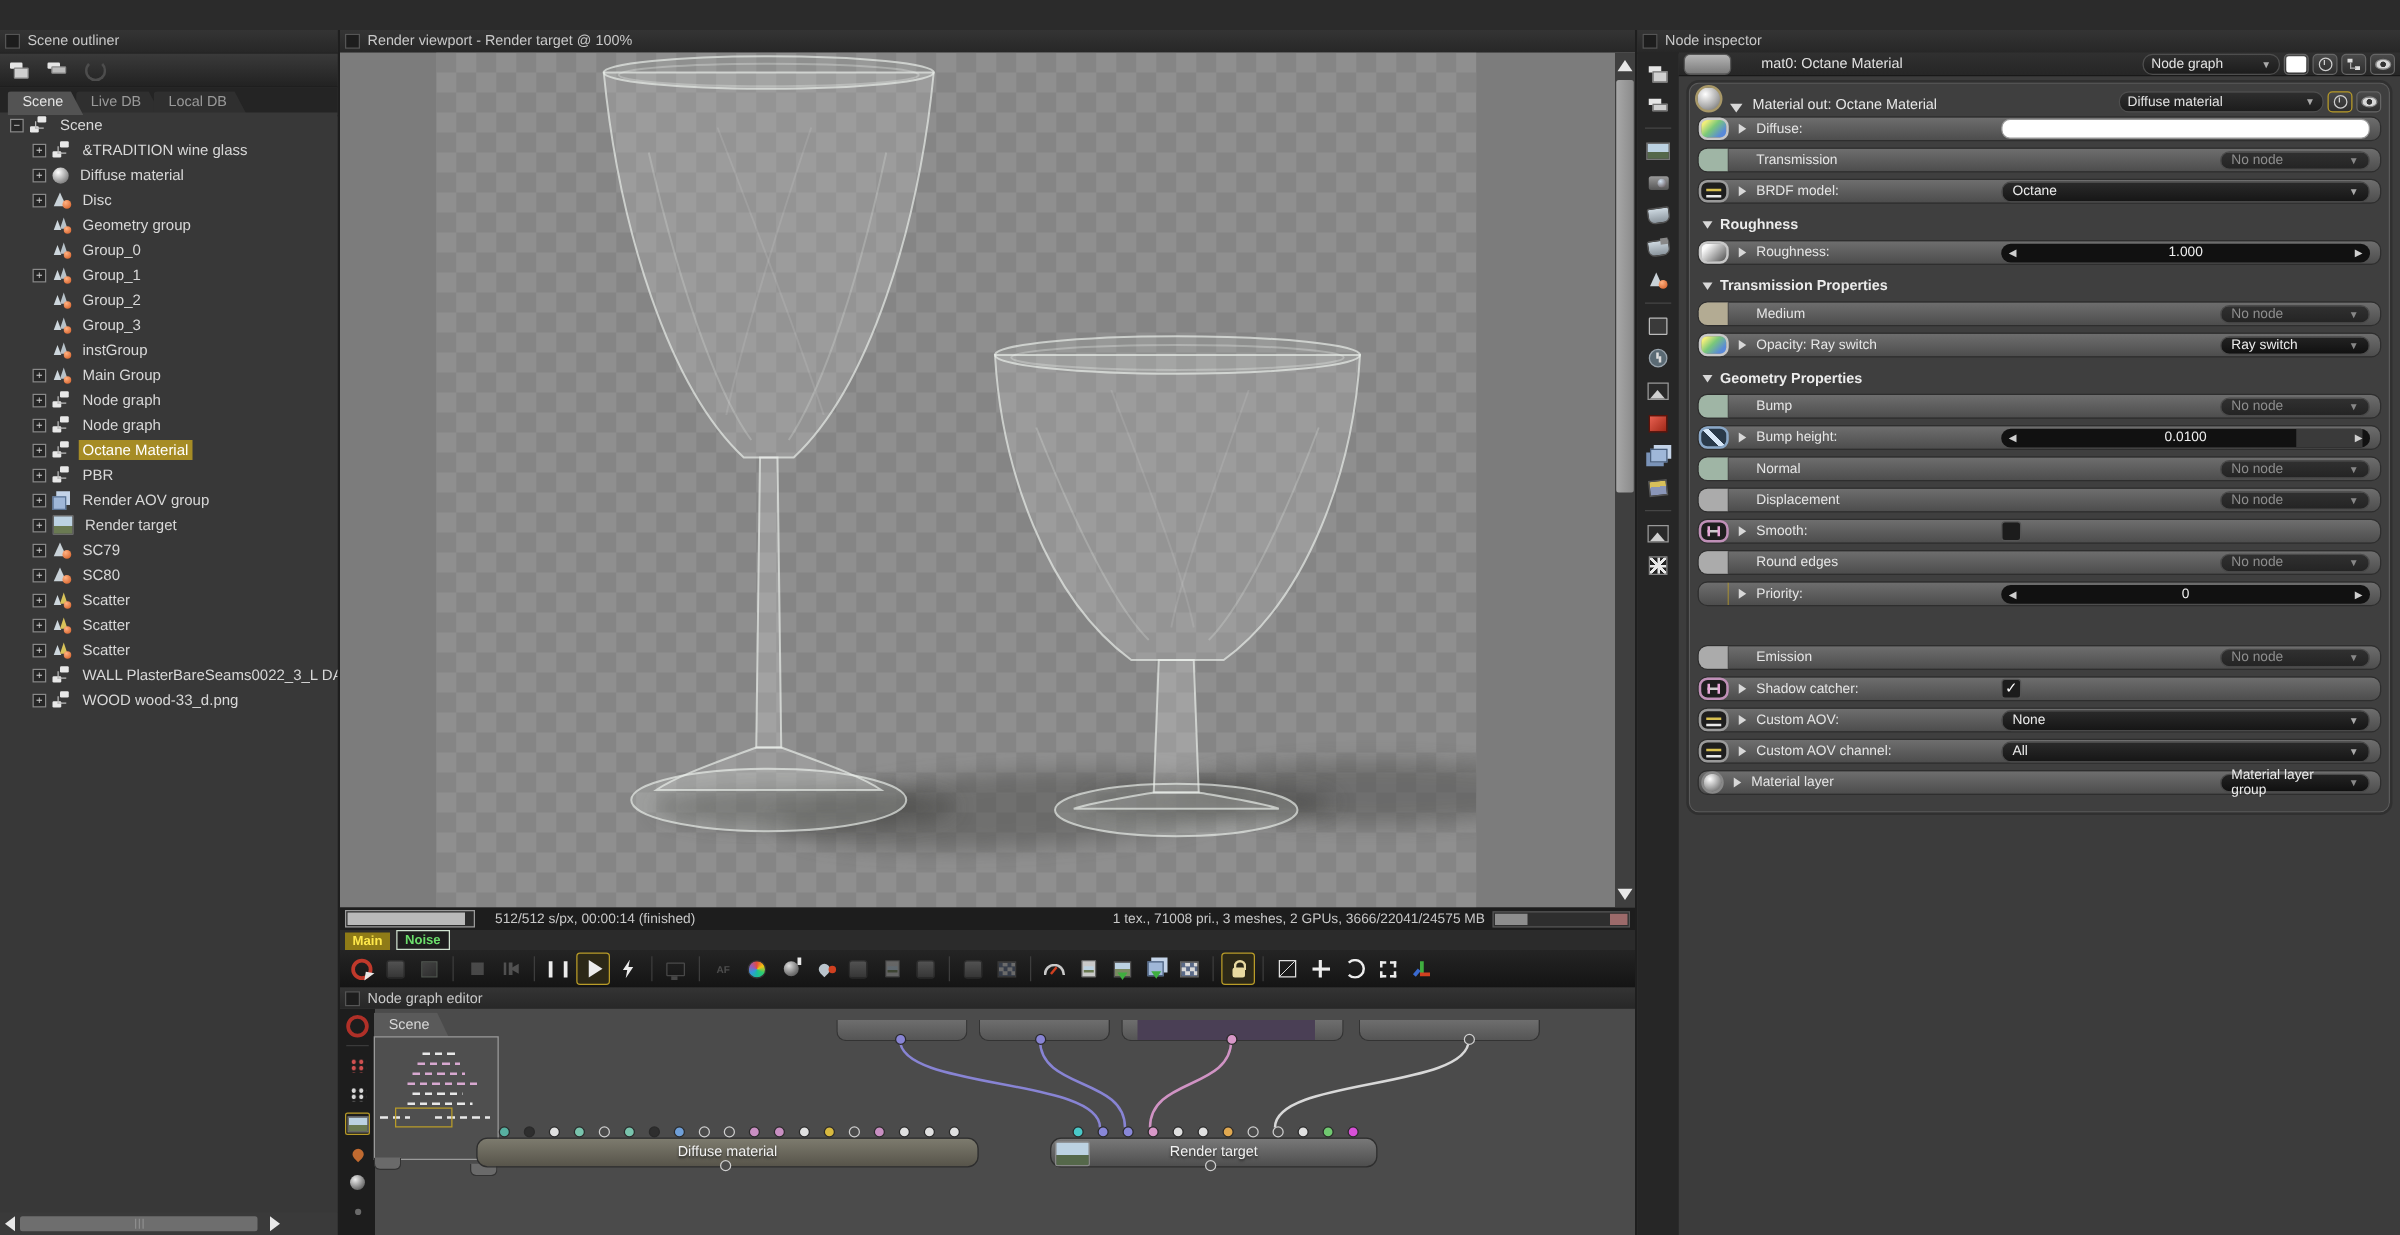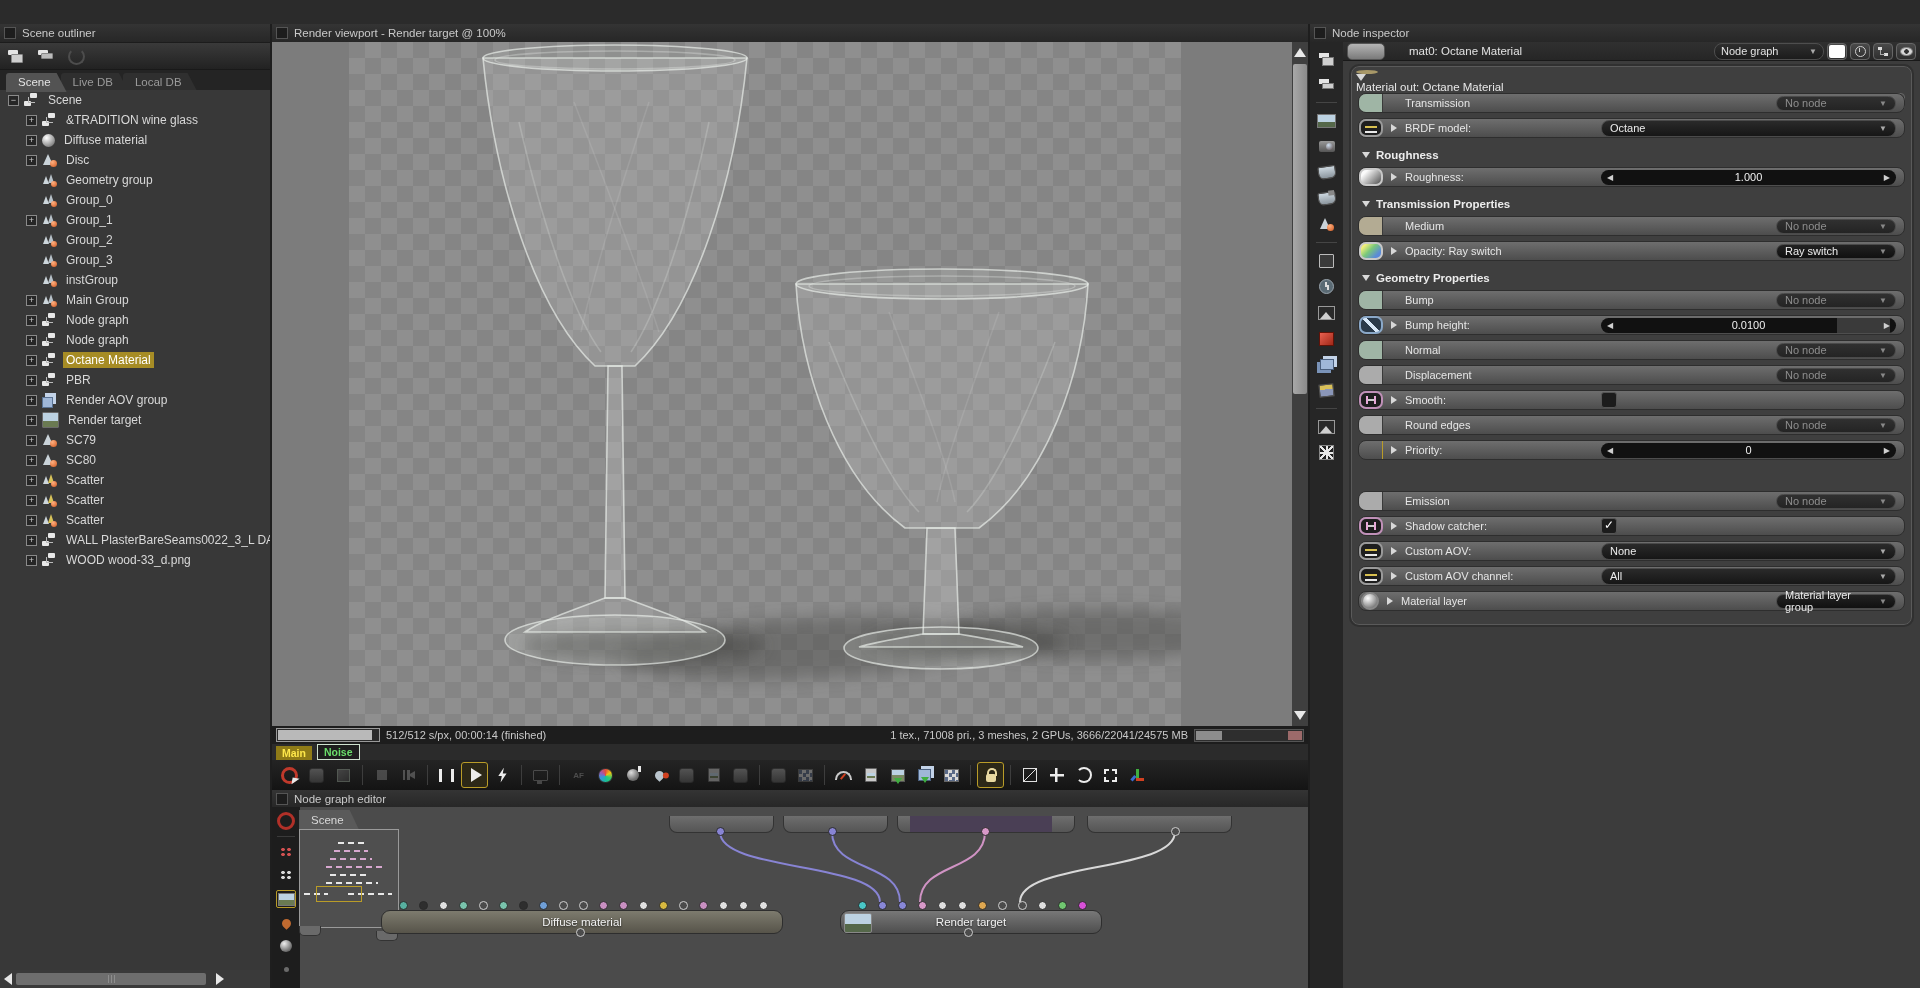--- a/index.html
+++ b/index.html
@@ -50,21 +50,21 @@
   
   .center{left:272px;top:24px;width:1036px;height:964px;background:#2b2b2b;}
   .vcanvas{left:0;top:18px;width:1036px;height:684px;background:#7c7c7c;overflow:hidden;}
   .vcheck{position:absolute;left:77px;top:0;width:832px;height:684px;
           background:conic-gradient(#8f8f8f 25%,#858585 0 50%,#8f8f8f 0 75%,#858585 0);background-size:32px 32px;}
   .vscroll{position:absolute;right:0;top:0;width:16px;height:684px;background:#3f3f3f;}
   .vs-arrow{position:absolute;left:2px;width:0;height:0;border-left:6px solid transparent;border-right:6px solid transparent;}
   .vs-up{top:6px;border-bottom:9px solid #e8e8e8;}
   .vs-down{bottom:6px;border-top:9px solid #e8e8e8;}
   .vs-thumb{position:absolute;left:1px;top:22px;width:14px;height:330px;background:linear-gradient(90deg,#a8a8a8,#8a8a8a);border-radius:2px;}
-  .vstatus{left:0;top:702px;width:1036px;height:18px;background:#1d1d1d;display:flex;align-items:center;font-size:11px;color:#c9c9c9;}
+  .vstatus{left:0;top:702px;width:1036px;height:18px;background:#1d1d1d;display:flex;align-items:center;font-size:11px;color:#c9c9c9;gap:10px;}
   .pbar{width:102px;height:12px;border:1px solid #9a9a9a;background:#2a2a2a;margin:0 6px 0 4px;position:relative;}
   .pbar i{position:absolute;left:1px;top:1px;bottom:1px;width:92%;background:#b9b9b9;}
   .vstat-right{margin-left:auto;display:flex;align-items:center;}
   .membar{width:108px;height:11px;background:#2e2e2e;border:1px solid #555;margin:0 4px 0 6px;position:relative;}
   .membar .m1{position:absolute;left:1px;top:1px;bottom:1px;width:26px;background:#8d8d8d;}
   .membar .m2{position:absolute;right:1px;top:1px;bottom:1px;width:14px;background:#9c6a6a;}
   .vtabs{left:0;top:720px;width:1036px;height:16px;background:#2b2b2b;display:flex;align-items:flex-end;gap:5px;padding-left:4px;}
   .rtab{height:14px;line-height:14px;padding:0 6px;font-size:10.5px;font-weight:bold;}
   .rtab.main{background:#8f7b17;color:#ffe84a;}
   .rtab.noise{background:#1e1e1e;color:#6ade6a;border:1px solid #cfe2cf;}
@@ -188,21 +188,21 @@
   .mbtn.yellow{border-color:#b99c28;}
   .mi-swatch{width:16px;height:13px;background:#fff;border-radius:2px;}
   .mi-clock{width:9px;height:9px;border-radius:50%;border:1.5px solid #cfcfcf;position:relative;}
   .mi-clock:after{content:'';position:absolute;left:3px;top:1px;width:1.5px;height:4px;background:#cfcfcf;}
   .mi-eye{width:11px;height:7px;border-radius:50%;background:radial-gradient(circle,#333 2px,#d8d8d8 2.5px);border:1px solid #888;}
   .mi-graphpin{width:10px;height:9px;position:relative;}
   .mi-graphpin:before{content:'';position:absolute;left:0;top:0;width:4px;height:3px;background:#ddd;box-shadow:6px 6px 0 #ddd;}
   .mi-graphpin:after{content:'';position:absolute;left:2px;top:3px;width:4px;height:4px;border-left:1px solid #aaa;border-bottom:1px solid #aaa;}
   .inspector{position:absolute;left:8px;right:10px;top:24px;border:1px solid #5a5a5a;outline:2px solid #303030;border-radius:8px;
              background:#3f3f3f;padding:3px 0 8px 0;}
-  .mout{height:20px;display:flex;align-items:flex-start;padding:0 6px 0 4px;margin-bottom:3px;flex-direction:column;}
+  .mout{height:20px;display:flex;align-items:flex-end;padding:0 6px 0 4px;margin-bottom:3px;}
   .mout-ic{width:18px;height:18px;border-radius:50%;background:radial-gradient(circle at 35% 30%,#fff,#a8a8a8 60%,#666);border:2px solid #a89868;margin-right:6px;}
   .tri-down{width:0;height:0;border-left:5px solid transparent;border-right:5px solid transparent;border-top:7px solid #d8d8d8;margin-right:8px;}
   .tri-right{width:0;height:0;border-top:4.5px solid transparent;border-bottom:4.5px solid transparent;border-left:6px solid #d8d8d8;margin:0 8px 0 2px;flex:none;}
   .mout-label{font-size:11.5px;color:#e8e8e8;}
   .prow{height:18px;margin:0 6px 5px 6px;border-radius:8px;background:linear-gradient(#6e6e6e,#4d4d4d);border:1px solid #2e2e2e;
         display:flex;align-items:center;position:relative;}
   .picon{width:24px;height:18px;border-radius:7px 0 0 7px;margin-right:6px;flex:none;border-right:1px solid #3a3a3a;box-sizing:border-box;}
   .pi-texcolor{background:linear-gradient(135deg,#f0ee7a 15%,#7ac87a 45%,#5a8ad8 80%);border:2px solid #c8c8c8;border-radius:7px;}
   .pi-texgray{background:linear-gradient(135deg,#fafafa 20%,#666 90%);border:2px solid #c8c8c8;border-radius:7px;}
   .pi-green{background:#9fb5a5;}
@@ -786,20 +786,28 @@
             <span class="mbtn yellow">
                 <span class="mi-clock"></span>
               </span>
             <span class="mbtn">
                 <span class="mi-eye"></span>
               </span>
           </span>
         </div>
         <div id="paramRows">
             <div class="prow">
+              <span class="picon pi-texcolor"></span>
+              <span class="tri-right"></span>
+              <span class="plabel">Diffuse:</span>
+              <span class="ctl-wrap">
+                <span class="colorbar" style="background: rgb(255, 255, 255);"></span>
+              </span>
+            </div>
+            <div class="prow">
               <span class="picon pi-green"></span>
               <span style="width: 16px;"></span>
               <span class="plabel">Transmission</span>
               <span class="nonode">
                 <span>No node</span>
                 <span class="arr">▼</span>
               </span>
             </div>
             <div class="prow">
               <span class="picon pi-enum"></span>

